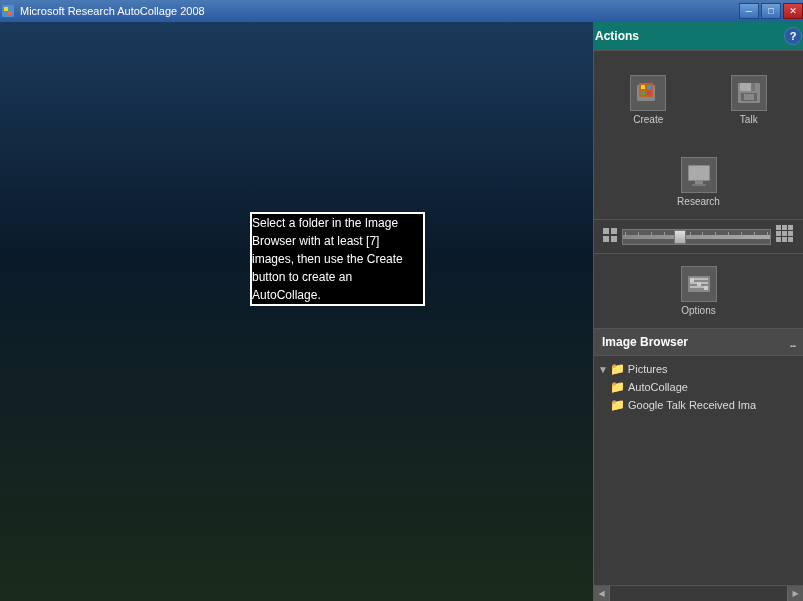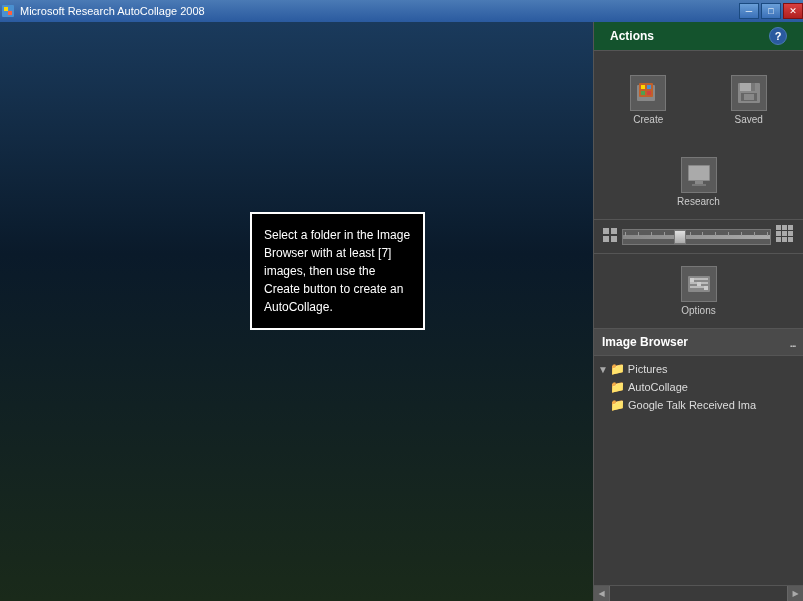--- a/index.html
+++ b/index.html
@@ -71,21 +71,21 @@
     }
 
     
     #instruction-box {
       position: absolute;
       top: 190px;
       left: 250px;
       width: 175px;
       background: black;
       border: 2px solid white;
-      padding: 12px;
+      padding: 0;
       color: white;
       font-size: 12px;
       line-height: 1.5;
     }
 
     
     #right-panel {
       width: 210px;
       background: #3a3a3a;
       display: flex;
@@ -95,22 +95,22 @@
 
     
     #actions-panel {
       background: #3c3c3c;
       border-bottom: 1px solid #555;
     }
     #actions-header {
       display: flex;
       align-items: center;
       justify-content: space-between;
-      padding: 5px 16px;
-      background: #14532d;
+      padding: 5px 1px;
+      background: #0f766e;
       border-bottom: 1px solid #555;
     }
     #actions-title {
       color: white;
       font-size: 12px;
       font-weight: bold;
     }
     #actions-help-btn {
       width: 18px;
       height: 18px;
@@ -368,21 +368,21 @@
         <div class="action-btn">
           <div class="action-btn-icon">
             <svg width="28" height="28" viewBox="0 0 28 28">
               <rect x="3" y="4" width="22" height="20" fill="#888" rx="1"></rect>
               <rect x="5" y="4" width="14" height="8" fill="#aaa"></rect>
               <rect x="16" y="4" width="4" height="8" fill="#777"></rect>
               <rect x="6" y="14" width="16" height="8" fill="#666"></rect>
               <rect x="9" y="15" width="10" height="6" fill="#888"></rect>
             </svg>
           </div>
-          <span class="action-btn-label">Saved</span>
+          <span class="action-btn-label">Talk</span>
         </div>
       </div>
 
       <div id="actions-grid-mid" style="display:flex;justify-content:space-around;padding:4px 4px 8px 4px;">
         <div class="action-btn">
           <div class="action-btn-icon">
             <svg width="28" height="28" viewBox="0 0 28 28">
               <rect x="3" y="4" width="22" height="16" fill="#888" rx="1"></rect>
               <rect x="4" y="5" width="20" height="14" fill="#aaa"></rect>
               <rect x="10" y="20" width="8" height="3" fill="#888"></rect>

